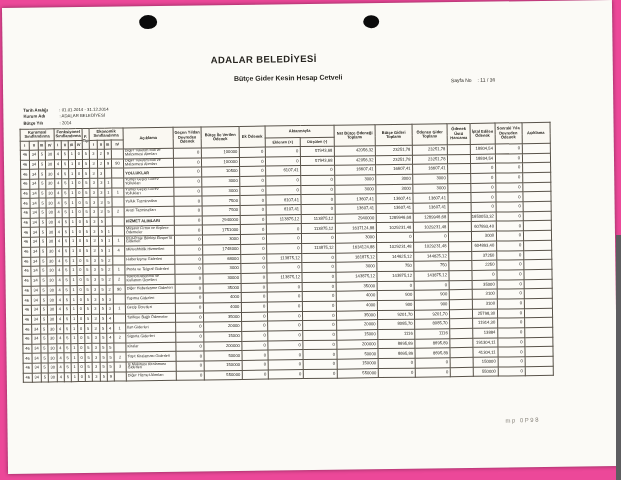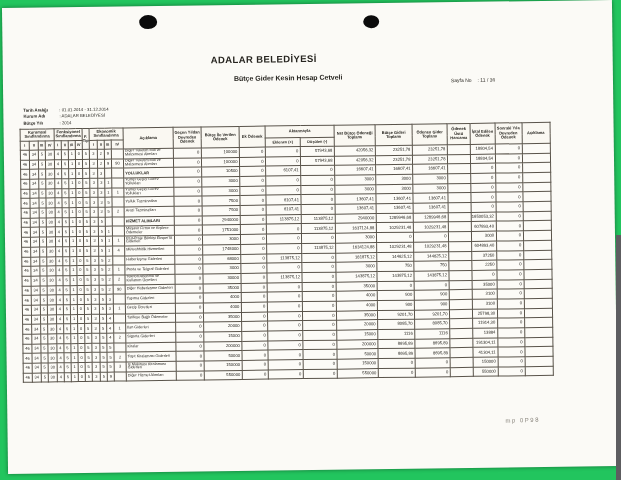--- a/index.html
+++ b/index.html
@@ -1,16 +1,16 @@
 <!DOCTYPE html>
 <html><head>
 <meta charset="utf-8">
 <style>
   html,body{margin:0;padding:0;}
-  #stage{position:relative;width:621px;height:480px;background:#22c55e;overflow:hidden;
+  #stage{position:relative;width:621px;height:480px;background:#ec4899;overflow:hidden;
          font-family:"Liberation Sans",sans-serif;color:#26241f;}
   #sheet{position:absolute;left:5px;top:4px;width:610px;height:466px;background:#fbfaf6;
          transform:rotate(-0.75deg);transform-origin:50% 50%;box-shadow:0 0 4px rgba(0,0,0,.45);}
   .dot{position:absolute;background:#0b0b0b;border-radius:50%;}
   #dot1{left:137px;top:9px;width:18px;height:14px;}
   #dot2{left:361px;top:12px;width:16px;height:13px;}
   #edge{position:absolute;right:0px;top:235px;width:5px;height:245px;background:#5d5d60;}
   
   #org{position:absolute;left:208px;top:49px;font-size:9.5px;font-weight:bold;letter-spacing:.4px;}
   #subtitle{position:absolute;left:231px;top:70px;font-size:7px;font-weight:bold;}

